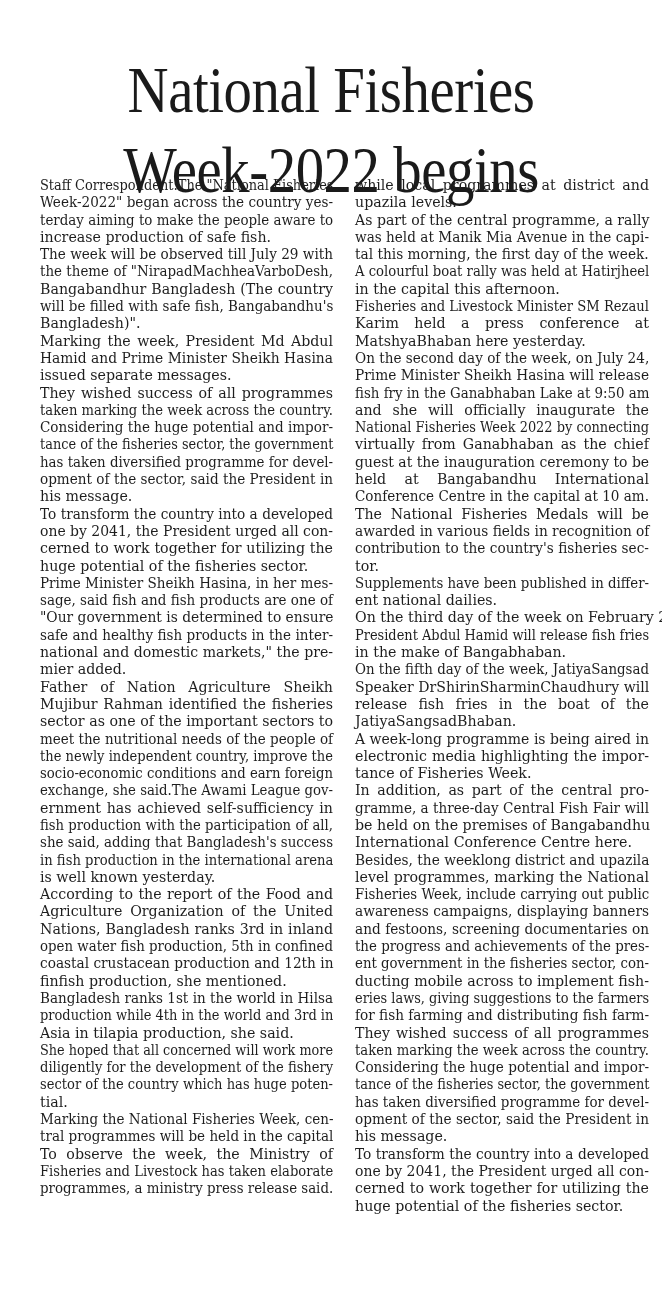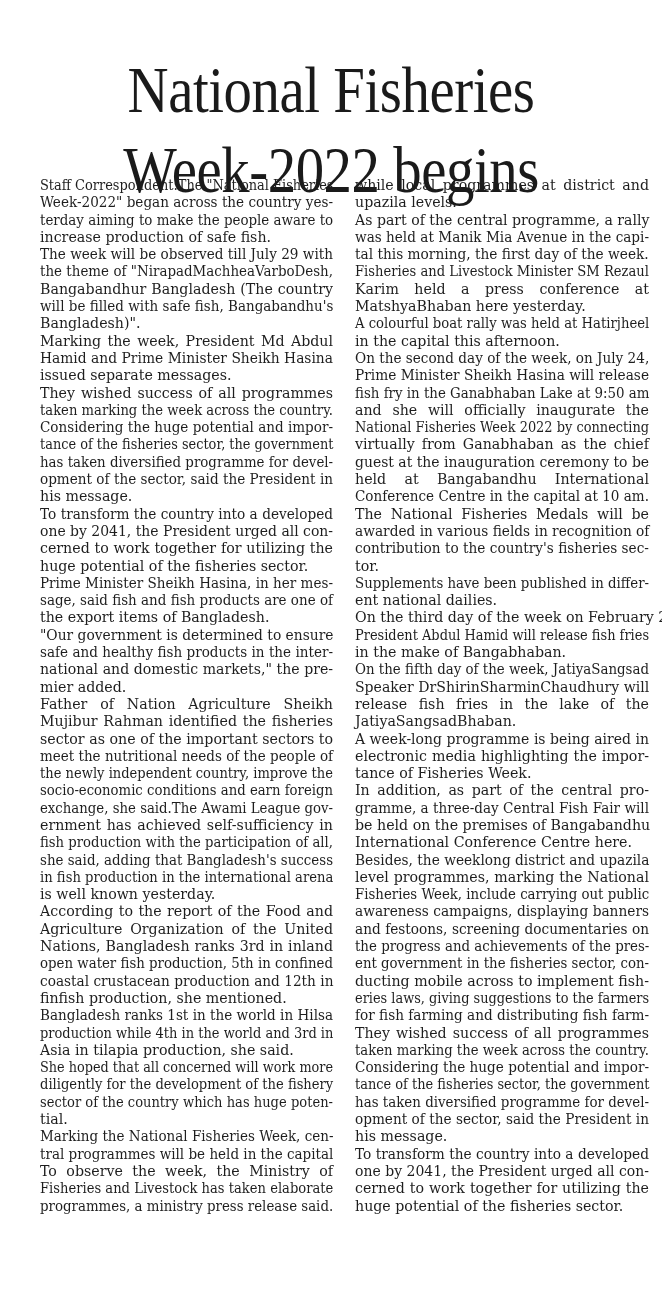--- a/index.html
+++ b/index.html
@@ -70,21 +70,20 @@
     </div>
     <div class="para">
       <span class="line" style="transform: scaleX(0.963816); width: 304px;">To transform the country into a developed</span>
       <span class="line" style="transform: scaleX(0.983221); width: 298px;">one by 2041, the President urged all con-</span>
       <span class="line">cerned to work together for utilizing the</span>
       <span class="line last">huge potential of the fisheries sector.</span>
     </div>
     <div class="para">
       <span class="line" style="transform: scaleX(0.954397); width: 307px;">Prime Minister Sheikh Hasina, in her mes-</span>
       <span class="line" style="transform: scaleX(0.94822); width: 309px;">sage, said fish and fish products are one of</span>
-      <span class="line last">the export items of Bangladesh.</span>
     </div>
     <div class="para">
       <span class="line" style="transform: scaleX(0.973422); width: 301px;">"Our government is determined to ensure</span>
       <span class="line" style="transform: scaleX(0.954397); width: 307px;">safe and healthy fish products in the inter-</span>
       <span class="line" style="transform: scaleX(0.99322); width: 295px;">national and domestic markets," the pre-</span>
       <span class="line last">mier added.</span>
     </div>
     <div class="para">
       <span class="line">Father of Nation Agriculture Sheikh</span>
       <span class="line">Mujibur Rahman identified the fisheries</span>
@@ -132,27 +131,27 @@
     <div class="para">
       <span class="line">while local programmes at district and</span>
       <span class="line last">upazila levels.</span>
     </div>
     <div class="para">
       <span class="line" style="transform: scaleX(0.993243); width: 296px;">As part of the central programme, a rally</span>
       <span class="line" style="transform: scaleX(0.957655); width: 307px;">was held at Manik Mia Avenue in the capi-</span>
       <span class="line last" style="transform: scaleX(0.967105); width: 304px;">tal this morning, the first day of the week.</span>
     </div>
     <div class="para">
+      <span class="line" style="transform: scaleX(0.93038); width: 316px;">A colourful boat rally was held at Hatirjheel</span>
+      <span class="line last">in the capital this afternoon.</span>
+    </div>
+    <div class="para">
       <span class="line" style="transform: scaleX(0.924528); width: 318px;">Fisheries and Livestock Minister SM Rezaul</span>
       <span class="line">Karim held a press conference at</span>
       <span class="line last">MatshyaBhaban here yesterday.</span>
-    </div>
-    <div class="para">
-      <span class="line" style="transform: scaleX(0.93038); width: 316px;">A colourful boat rally was held at Hatirjheel</span>
-      <span class="line last">in the capital this afternoon.</span>
     </div>
     <div class="para">
       <span class="line" style="transform: scaleX(0.957655); width: 307px;">On the second day of the week, on July 24,</span>
       <span class="line" style="transform: scaleX(0.967105); width: 304px;">Prime Minister Sheikh Hasina will release</span>
       <span class="line" style="transform: scaleX(0.942308); width: 312px;">fish fry in the Ganabhaban Lake at 9:50 am</span>
       <span class="line">and she will officially inaugurate the</span>
       <span class="line" style="transform: scaleX(0.913043); width: 322px;">National Fisheries Week 2022 by connecting</span>
       <span class="line">virtually from Ganabhaban as the chief</span>
       <span class="line" style="transform: scaleX(0.983278); width: 299px;">guest at the inauguration ceremony to be</span>
       <span class="line">held at Bangabandhu International</span>
@@ -169,21 +168,21 @@
       <span class="line last">ent national dailies.</span>
     </div>
     <div class="para">
       <span class="line">On the third day of the week on February 25,</span>
       <span class="line" style="transform: scaleX(0.913043); width: 322px;">President Abdul Hamid will release fish fries</span>
       <span class="line last">in the make of Bangabhaban.</span>
     </div>
     <div class="para">
       <span class="line" style="transform: scaleX(0.942308); width: 312px;">On the fifth day of the week, JatiyaSangsad</span>
       <span class="line" style="transform: scaleX(0.989899); width: 297px;">Speaker DrShirinSharminChaudhury will</span>
-      <span class="line">release fish fries in the lake of the</span>
+      <span class="line">release fish fries in the boat of the</span>
       <span class="line last">JatiyaSangsadBhaban.</span>
     </div>
     <div class="para">
       <span class="line" style="transform: scaleX(0.986577); width: 298px;">A week-long programme is being aired in</span>
       <span class="line">electronic media highlighting the impor-</span>
       <span class="line last">tance of Fisheries Week.</span>
     </div>
     <div class="para">
       <span class="line">In addition, as part of the central pro-</span>
       <span class="line" style="transform: scaleX(0.954545); width: 308px;">gramme, a three-day Central Fish Fair will</span>

